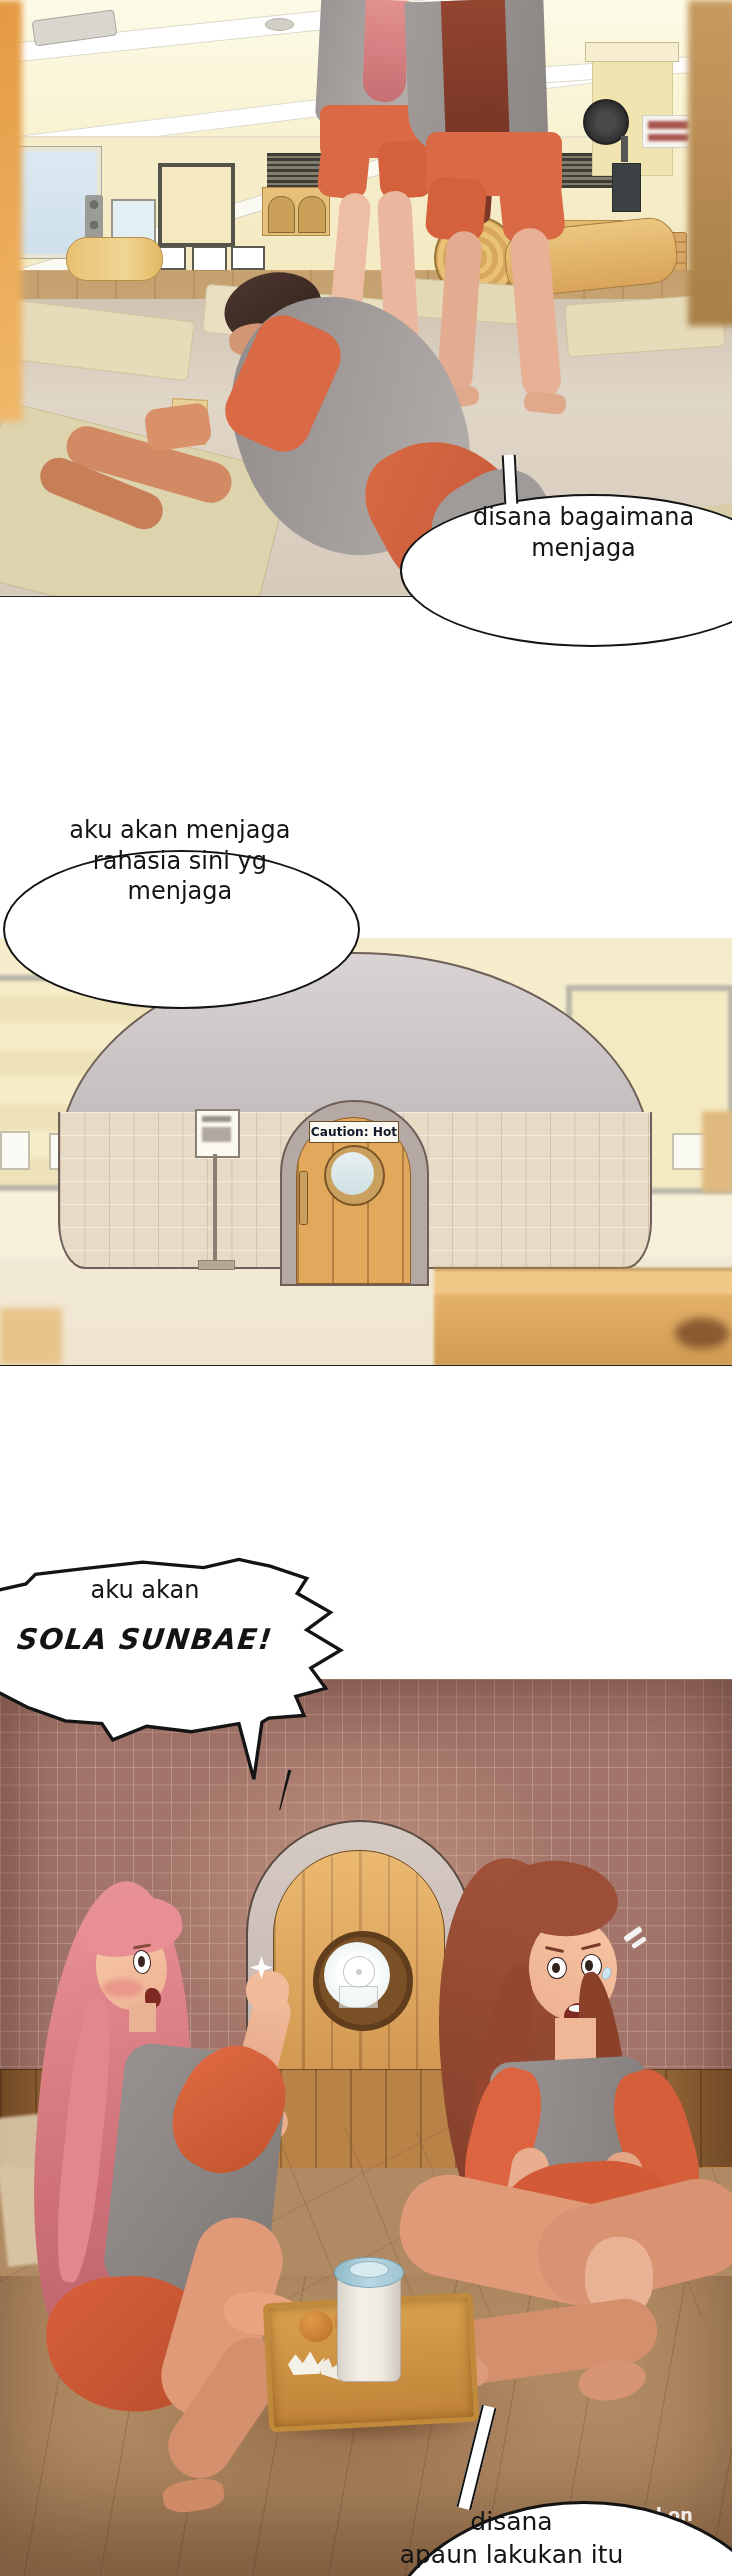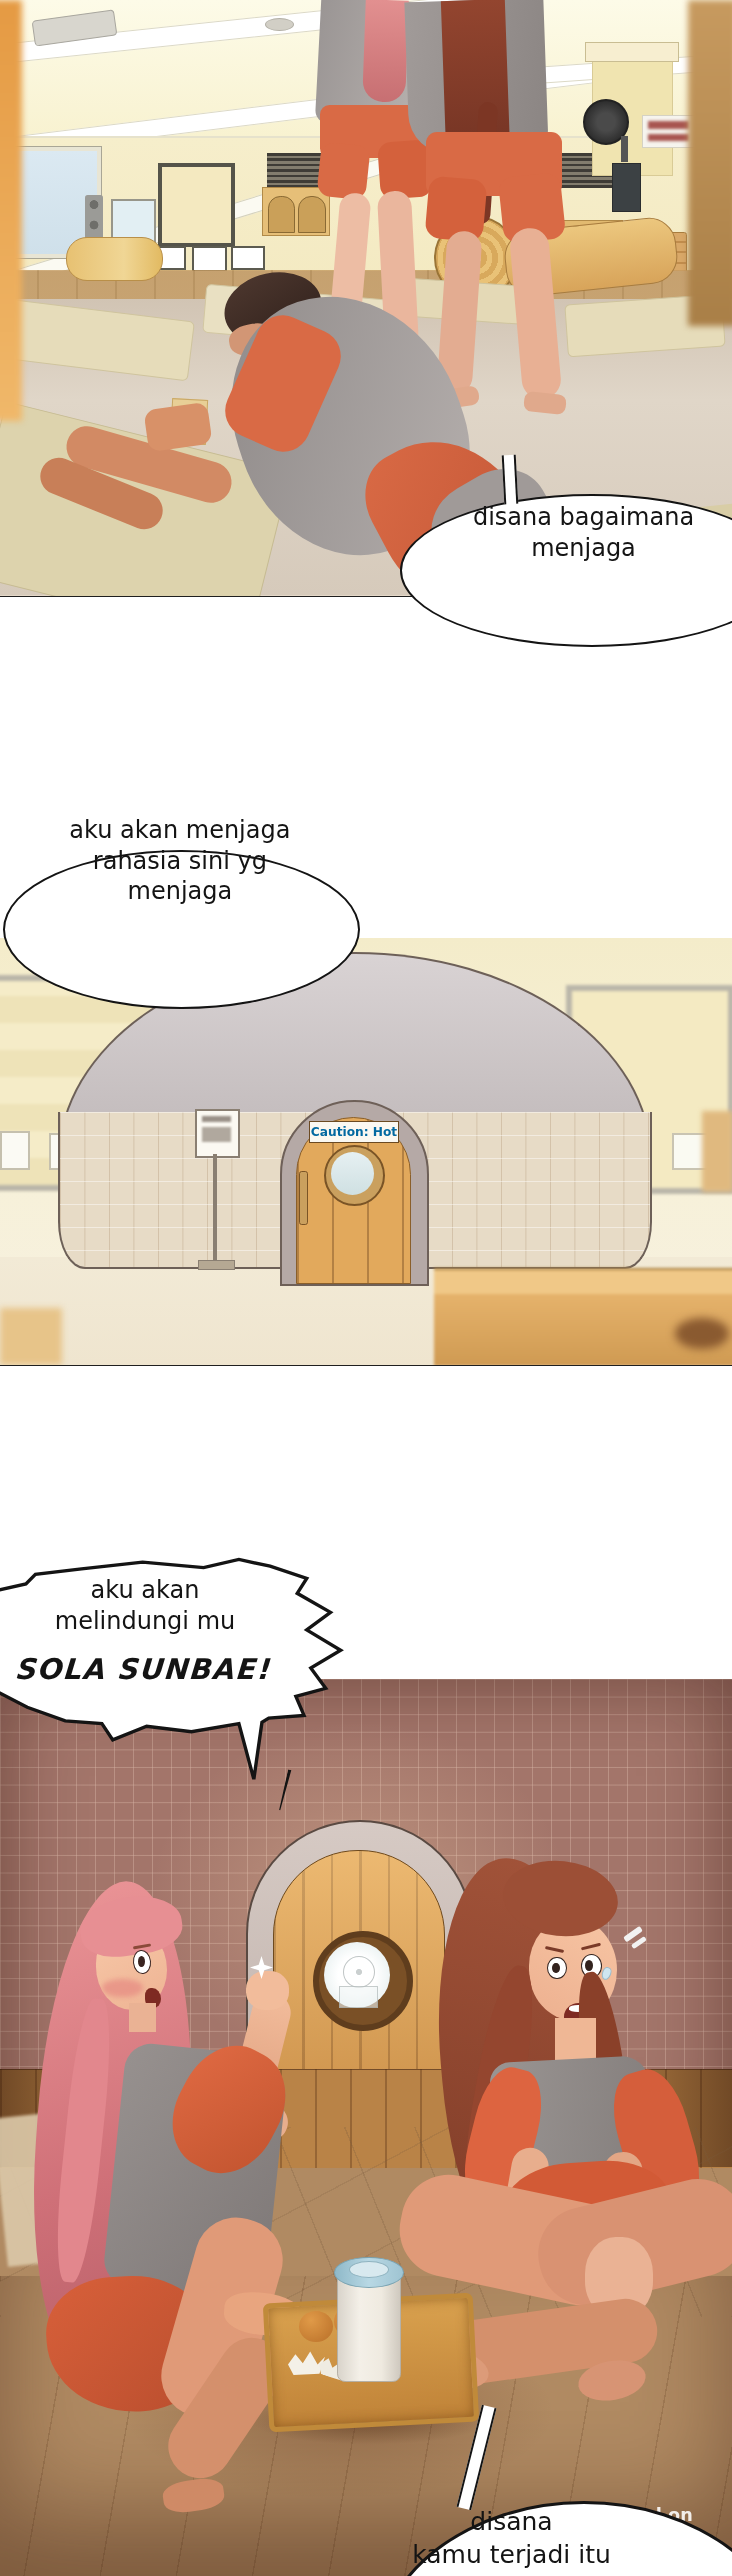--- a/index.html
+++ b/index.html
@@ -3,21 +3,21 @@
 <meta charset="utf-8">
 <style>
   html,body{margin:0;padding:0;background:#fff;}
   #page{position:relative;width:733px;height:2576px;margin:0 auto;background:#ffffff;
         overflow:hidden;font-family:"DejaVu Sans","Liberation Sans",sans-serif;color:#141414;}
   .a{position:absolute;}
   .panel{position:absolute;left:0;width:733px;overflow:hidden;}
   .btxt{position:absolute;text-align:center;font-size:24px;line-height:30.5px;color:#141414;z-index:12;}
   .bubble{position:absolute;background:#fff;border:2.7px solid #141414;border-radius:50%;z-index:10;}
   .tail{position:absolute;background:#fff;border-left:2.7px solid #141414;border-right:2.7px solid #141414;z-index:11;}
-  .sign{position:absolute;background:#fbf8f1;text-align:center;color:#0369a1;font-weight:bold;z-index:4;}
+  .sign{position:absolute;background:#fbf8f1;text-align:center;color:#0f172a;font-weight:bold;z-index:4;}
   .shout{font-weight:bold;font-style:italic;letter-spacing:1.4px;transform:skewX(-6deg);}
   .brick{background-color:#a3756a;background-image:
      linear-gradient(rgba(215,180,165,.45) 1.4px, rgba(0,0,0,0) 1.4px),
      linear-gradient(90deg, rgba(215,180,165,.45) 1.4px, rgba(0,0,0,0) 1.4px),
      linear-gradient(90deg, rgba(215,180,165,.45) 1.4px, rgba(0,0,0,0) 1.4px);
      background-size:100% 17.6px,38px 35px,38px 35px;background-position:0 0,0 0,19px 17.6px;}
   .tile{background-color:#e7dbc6;background-image:
      linear-gradient(rgba(255,255,255,.45) 1.4px, rgba(0,0,0,0) 1.4px),
      linear-gradient(90deg, rgba(160,130,95,.28) 1.4px, rgba(0,0,0,0) 1.4px),
      linear-gradient(90deg, rgba(160,130,95,.28) 1.4px, rgba(0,0,0,0) 1.4px);
@@ -160,21 +160,20 @@
     <div class="a" style="left:0;top:370px;width:62px;height:57px;background:#e7c489;filter:blur(3.4px);z-index:4;"></div>
   </div>
 
   <div class="sign" style="left:309px;top:1121px;width:88px;height:20.4px;border:1.4px solid #6b4a22;font-size:12.2px;line-height:20.4px;z-index:6;">Caution: Hot</div>
 
   <svg class="a" style="left:0;top:1554px;z-index:10;" width="353" height="234" viewBox="0 0 520 345">
     <path d="M -10 55 L 38 44 L 52 30 L 120 22 L 210 12 L 300 20 L 352 8 L 398 18 L 452 36 L 438 58 L 487 86 L 452 112 L 502 142 L 458 168 L 480 198 L 436 210 L 448 238 L 396 242 L 386 248 L 374 332 L 352 250 L 282 262 L 216 254 L 166 274 L 150 250 L 96 246 L 40 226 L -10 200 Z" fill="#ffffff" stroke="#141414" stroke-width="5"></path>
   </svg>
   <div class="btxt" style="left:16px;top:1575px;width:258px;">
     <div>aku akan</div>
-    <div>melindungi mu</div>
     <div class="shout" style="margin-top:19px;font-size:28.5px;">SOLA SUNBAE!</div>
   </div>
 
   <div class="panel" style="top:1679px;height:897px;background:#b08a62;">
     <div class="a brick" style="left:0;top:0;width:733px;height:475px;box-shadow:inset 0 0 81px rgba(40,10,5,.45);"></div>
     <div class="a" style="left:149px;top:41px;width:421px;height:353px;background:radial-gradient(ellipse at center,rgba(240,205,165,.35),rgba(0,0,0,0) 70%);"></div>
 
     <div class="a" style="left:246px;top:141px;width:224px;height:339px;background:linear-gradient(180deg,#d6cac4,#bcaea8);border:2px solid #5a4a42;border-radius:114px 114px 0 0;"></div>
     <div class="a planks" style="left:273px;top:171px;width:170px;height:309px;background-color:#e2a658;background-image:linear-gradient(180deg,rgba(255,220,160,.35),rgba(120,60,10,.25)),repeating-linear-gradient(90deg, rgba(70,35,10,.30) 0 2px, rgba(0,0,0,0) 2px 28.5px);border:1.4px solid #6e4a1e;border-radius:85px 85px 0 0;"></div>
     <div class="a" style="left:313px;top:252px;width:88px;height:88px;border-radius:50%;border:6.8px solid #5f3d1d;background:#7a5026;"></div>
@@ -259,17 +258,17 @@
       <div class="a" style="left:349px;top:582px;width:38px;height:15px;background:#d8e9ef;border:0.7px solid #8fb3c0;border-radius:50%;"></div>
     </div>
 
     <div class="a" style="left:612px;top:826px;font-size:17.6px;font-weight:bold;color:rgba(255,255,255,.88);z-index:5;">Read on</div>
   </div>
 
   <div class="bubble" style="left:374px;top:2501px;width:414px;height:319px;border-width:3.4px;"></div>
   <div class="tail" style="left:469px;top:2405px;width:11px;height:105px;transform:rotate(14deg);"></div>
   <div class="btxt" style="left:393px;top:2505px;width:237px;font-size:25px;line-height:33px;">
     <div>disana</div>
-    <div>kamu terjadi itu</div>
+    <div>apaun lakukan itu</div>
   </div>
 
 </div>
 
 
 </body></html>

